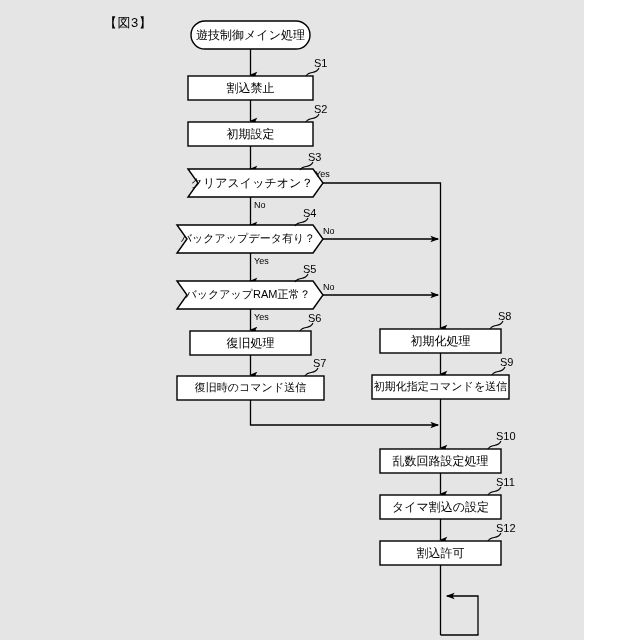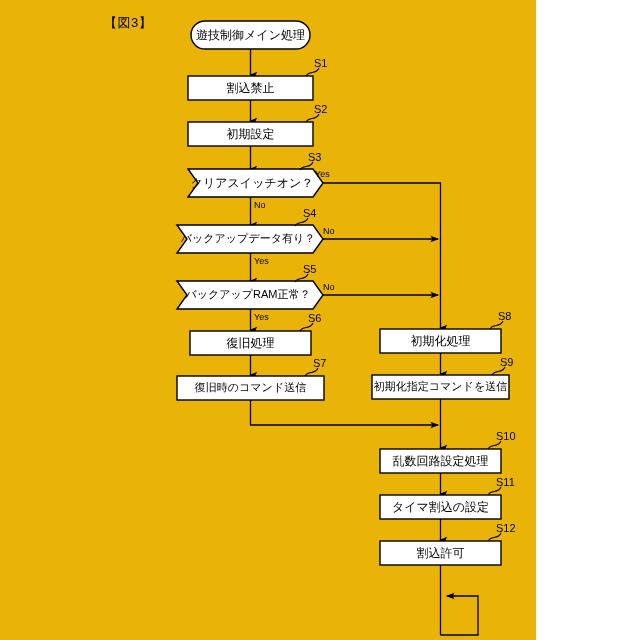--- a/index.html
+++ b/index.html
@@ -2,23 +2,23 @@
 <html><head>
 <meta charset="utf-8">
 <style>
   html, body {
     margin: 0;
     padding: 0;
     background: #ffffff;
   }
   #page {
     position: relative;
-    width: 536px;
+    width: 584px;
     height: 640px;
-    background: #eab308;
+    background: #e5e5e5;
     font-family: "Liberation Sans", "DejaVu Sans", sans-serif;
     overflow: hidden;
   }
   #flow-svg {
     position: absolute;
     left: 0;
     top: 0;
     width: 640px;
     height: 640px;
   }

